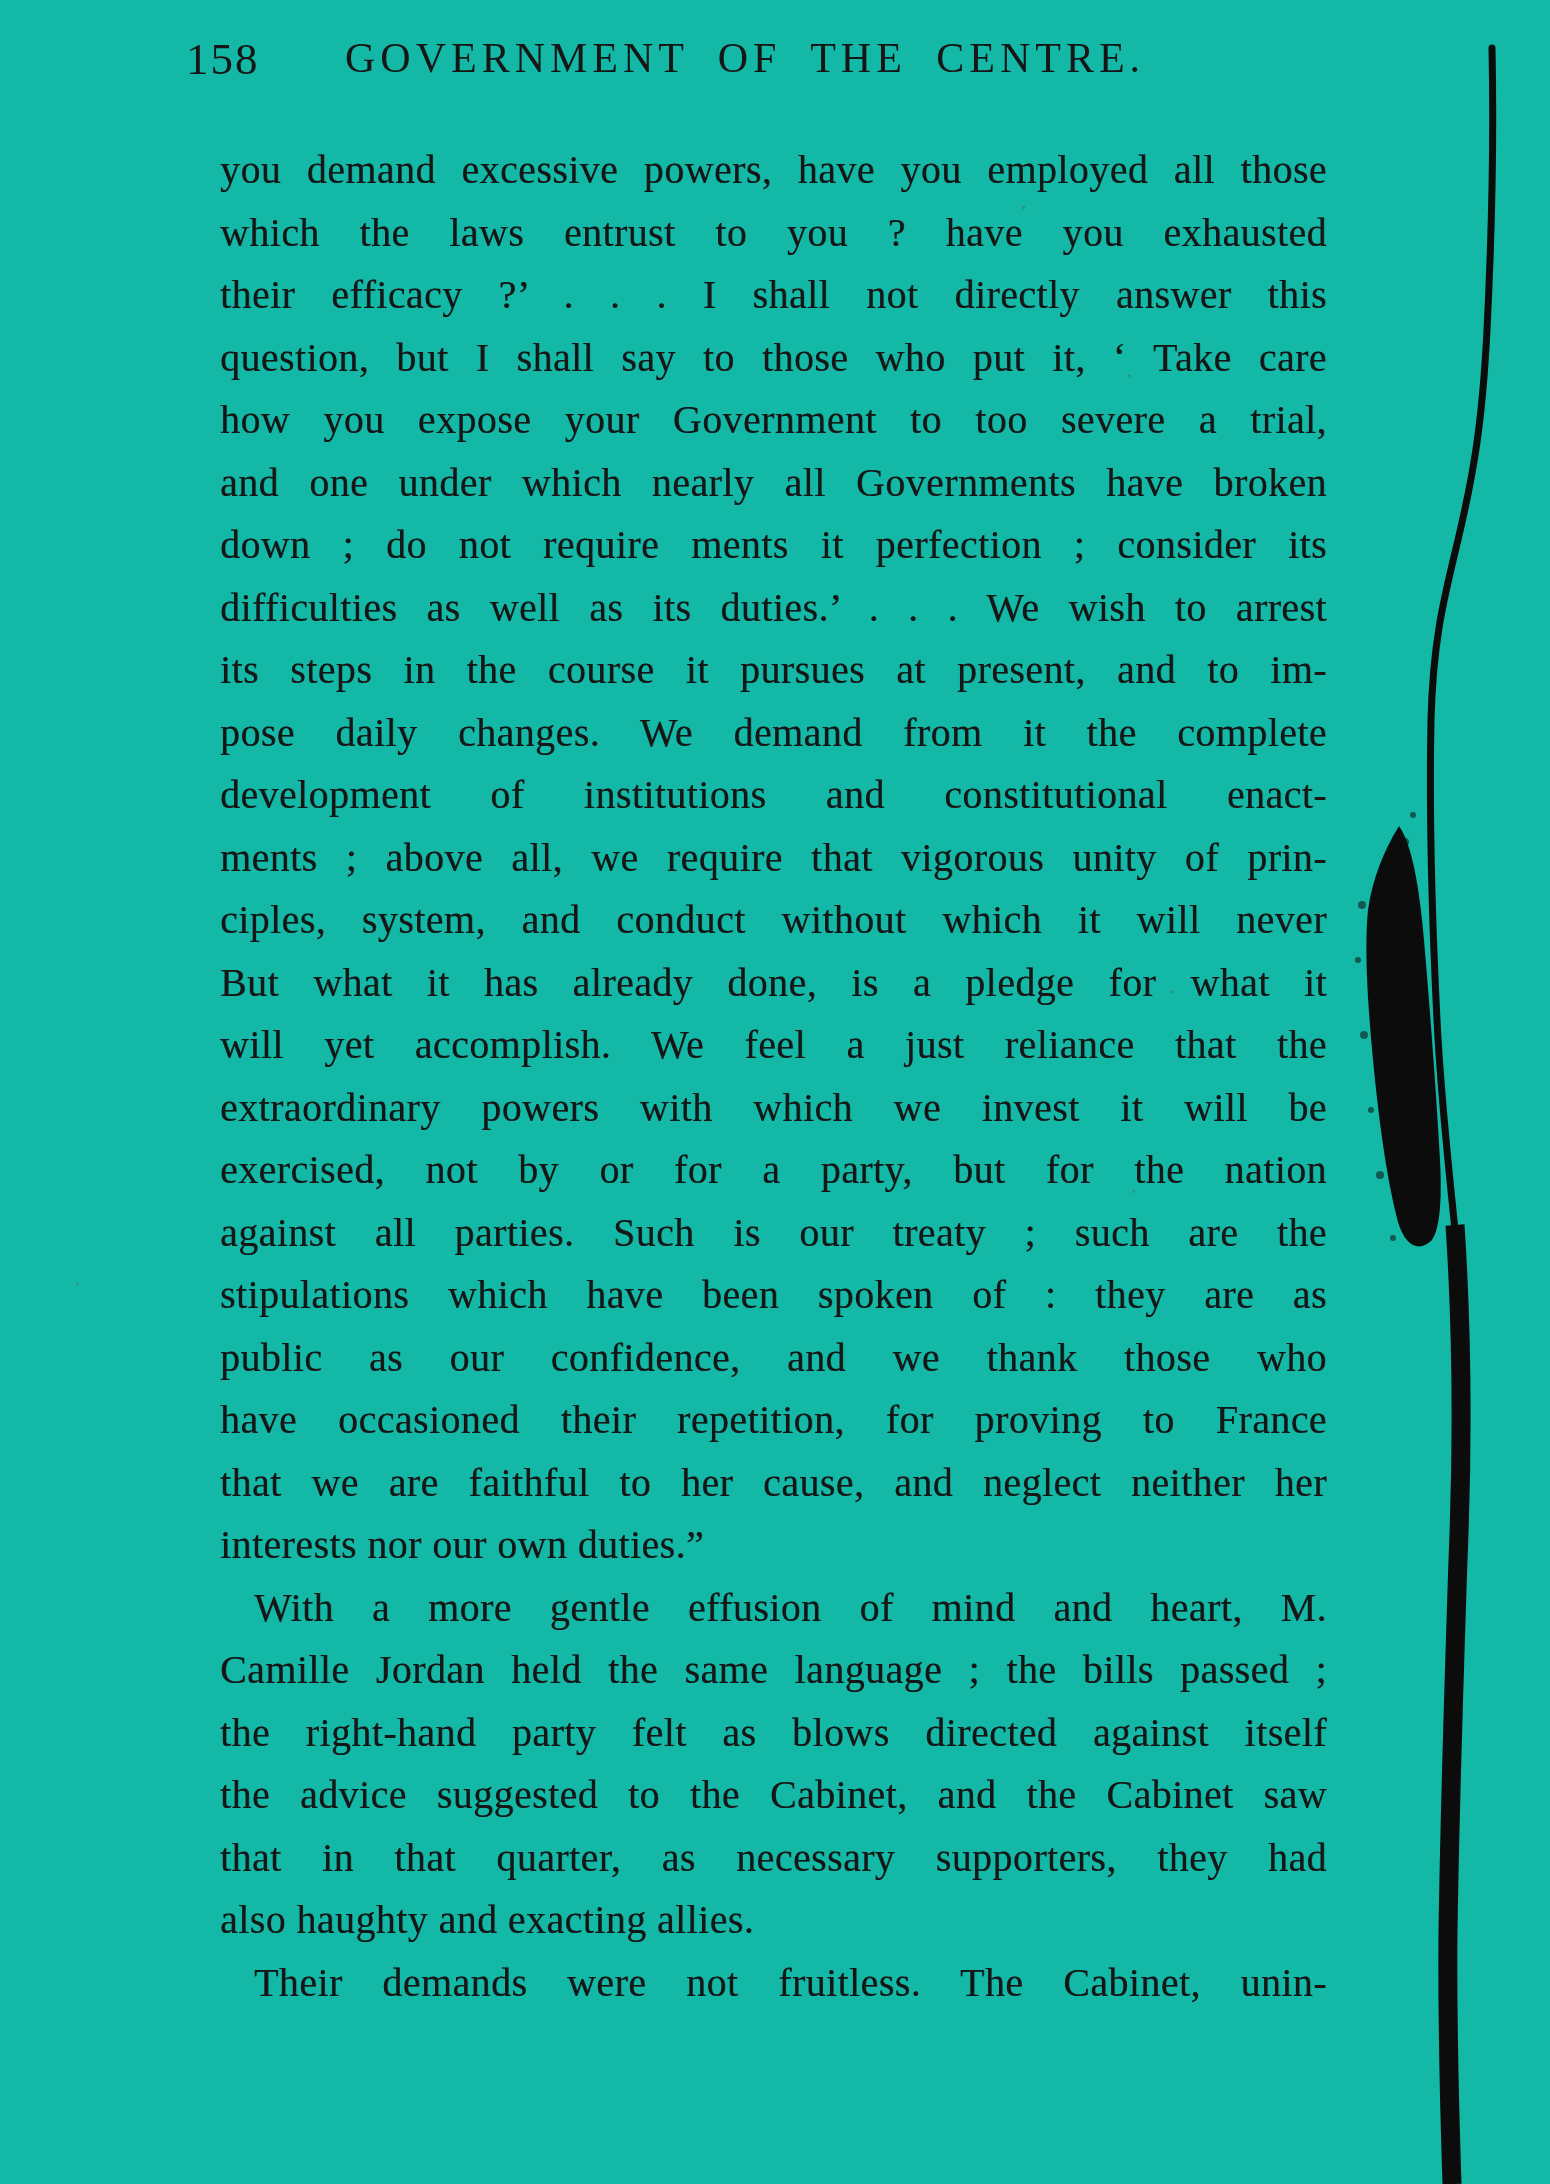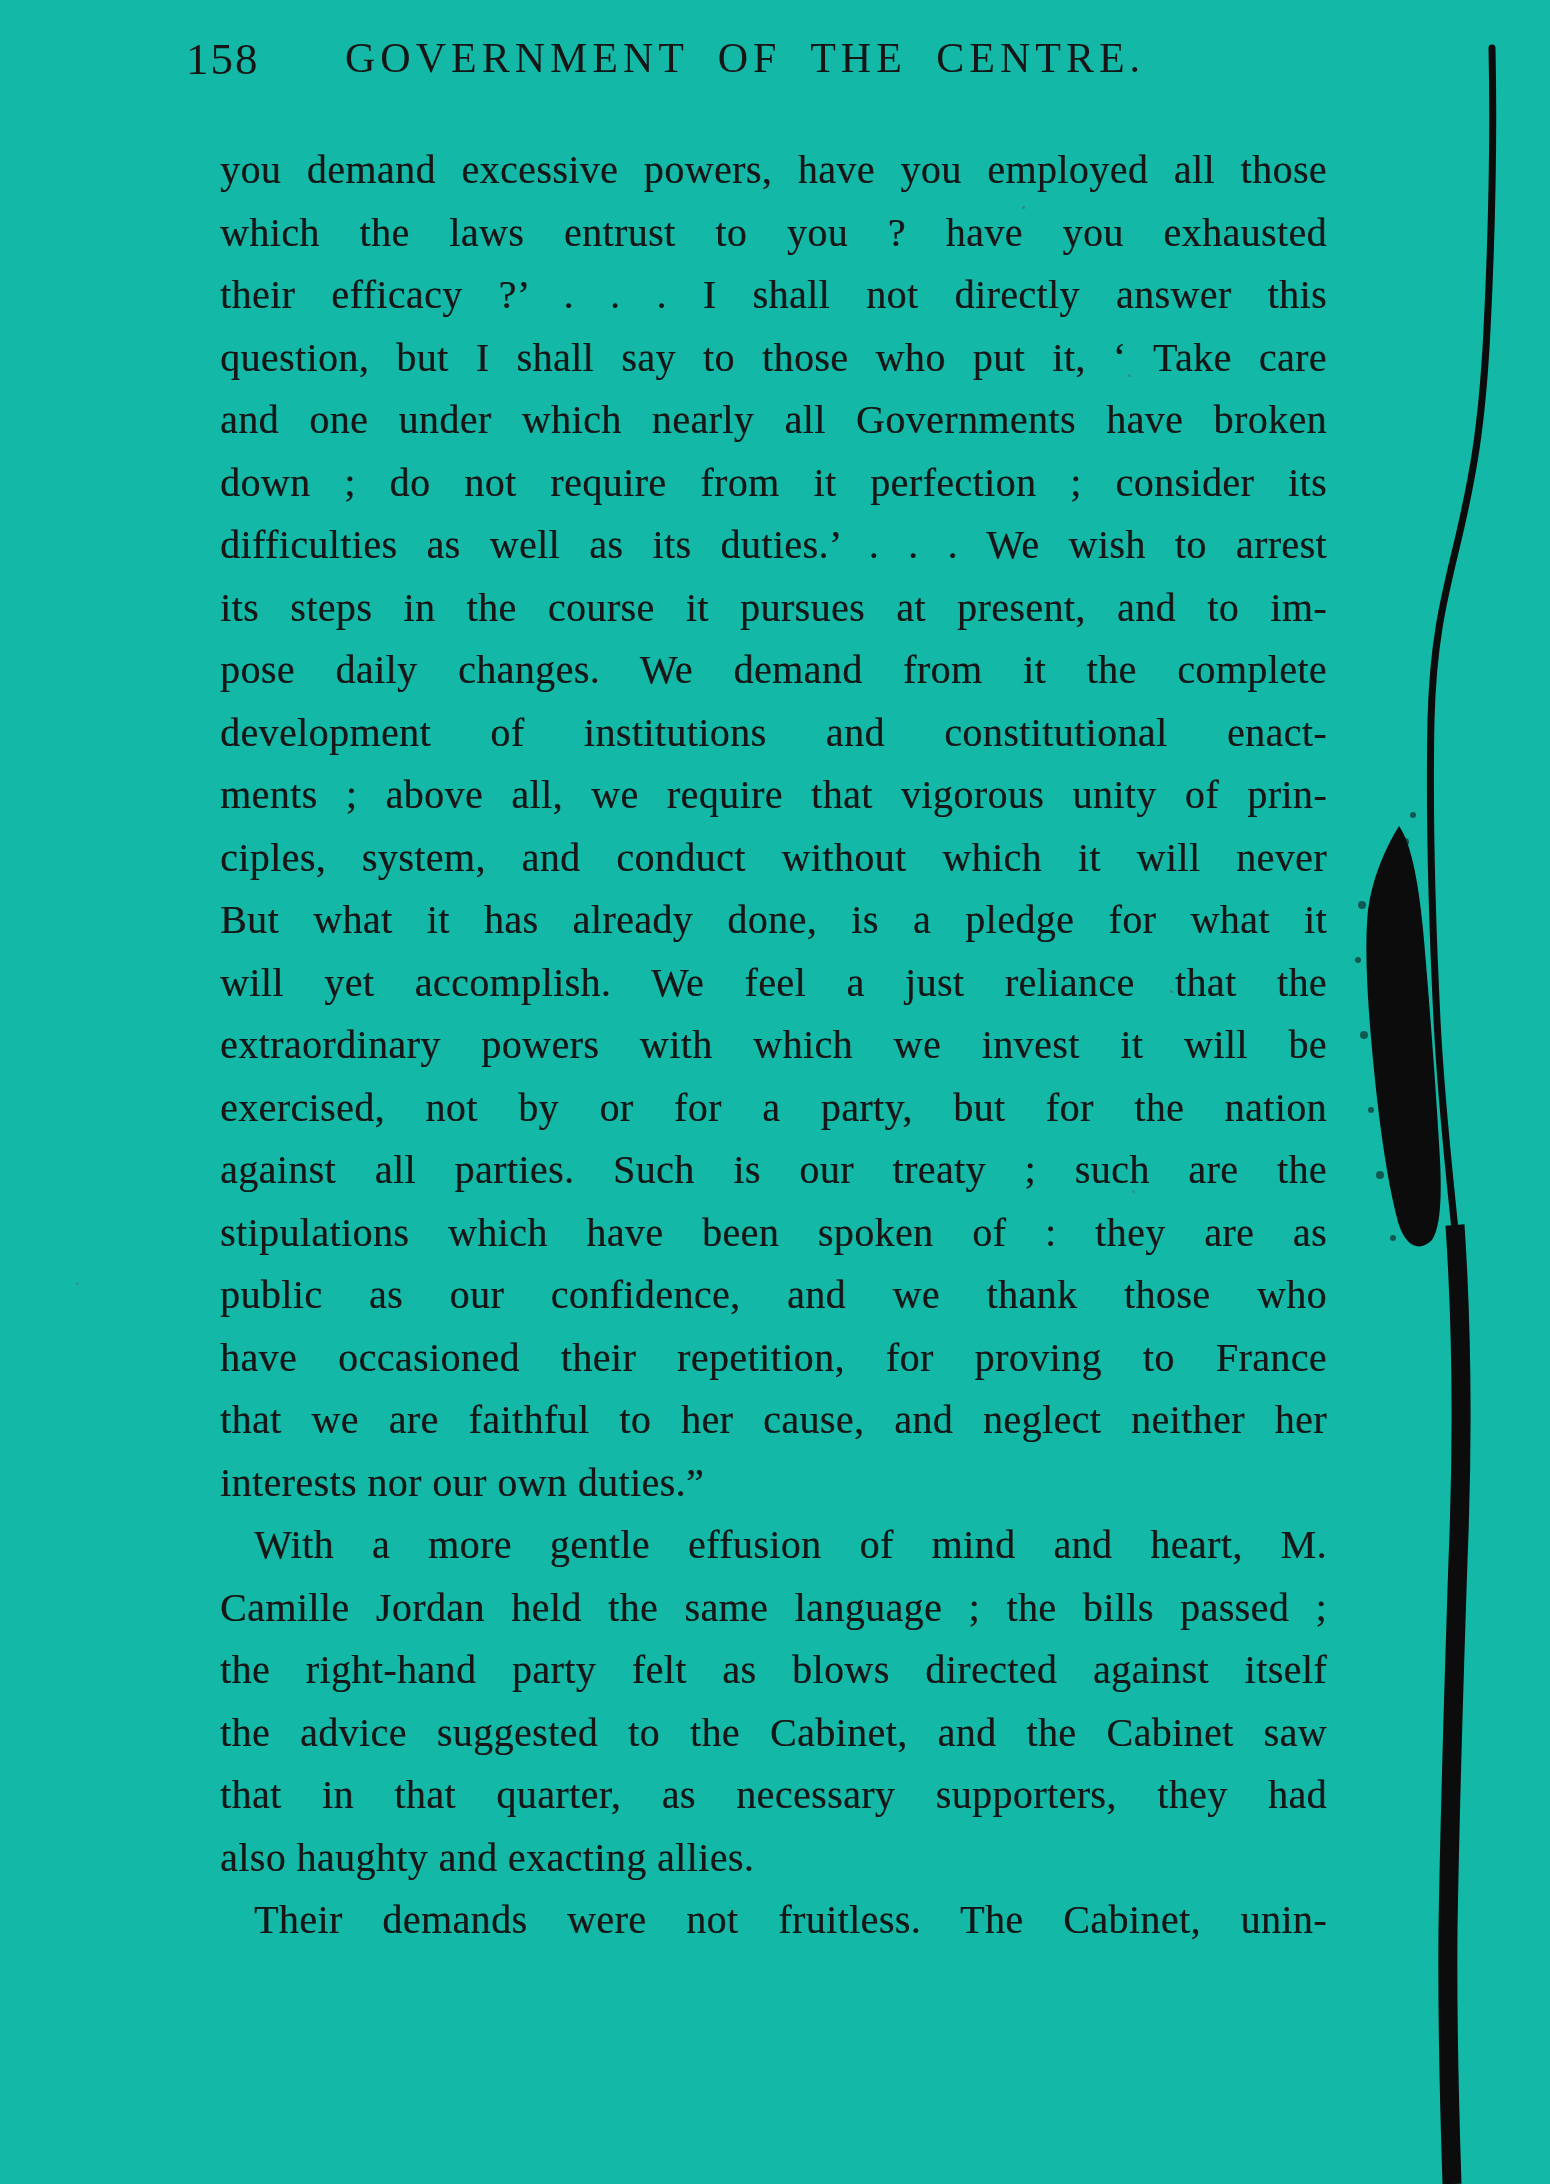--- a/index.html
+++ b/index.html
@@ -46,22 +46,23 @@
 
   <div class="page-number">158</div>
 
   <div class="running-header">GOVERNMENT OF THE CENTRE.</div>
 
   <div class="text-column" id="text-column">
       <div class="line">you demand excessive powers, have you employed all those</div>
       <div class="line">which the laws entrust to you ? have you exhausted</div>
       <div class="line">their efficacy ?’ . . . I shall not directly answer this</div>
       <div class="line">question, but I shall say to those who put it, ‘ Take care</div>
+      <div class="line">how you expose your Government to too severe a trial,</div>
       <div class="line">and one under which nearly all Governments have broken</div>
-      <div class="line">down ; do not require from it perfection ; consider its</div>
+      <div class="line">down ; do not require ments it perfection ; consider its</div>
       <div class="line">difficulties as well as its duties.’ . . . We wish to arrest</div>
       <div class="line">its steps in the course it pursues at present, and to im-</div>
       <div class="line">pose daily changes. We demand from it the complete</div>
       <div class="line">development of institutions and constitutional enact-</div>
       <div class="line">ments ; above all, we require that vigorous unity of prin-</div>
       <div class="line">ciples, system, and conduct without which it will never</div>
       <div class="line">But what it has already done, is a pledge for what it</div>
       <div class="line">will yet accomplish. We feel a just reliance that the</div>
       <div class="line">extraordinary powers with which we invest it will be</div>
       <div class="line">exercised, not by or for a party, but for the nation</div>

